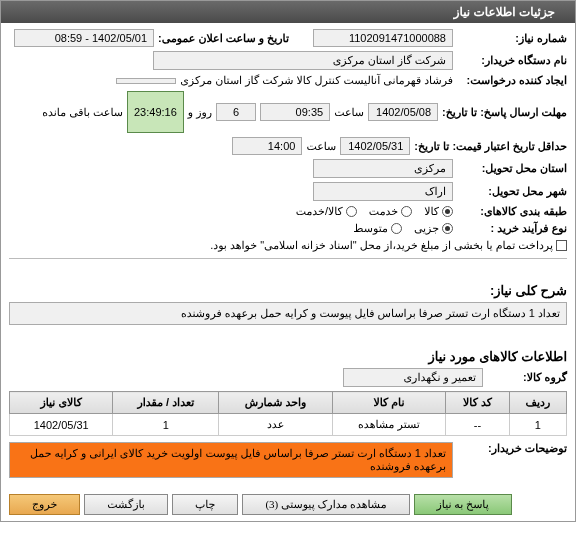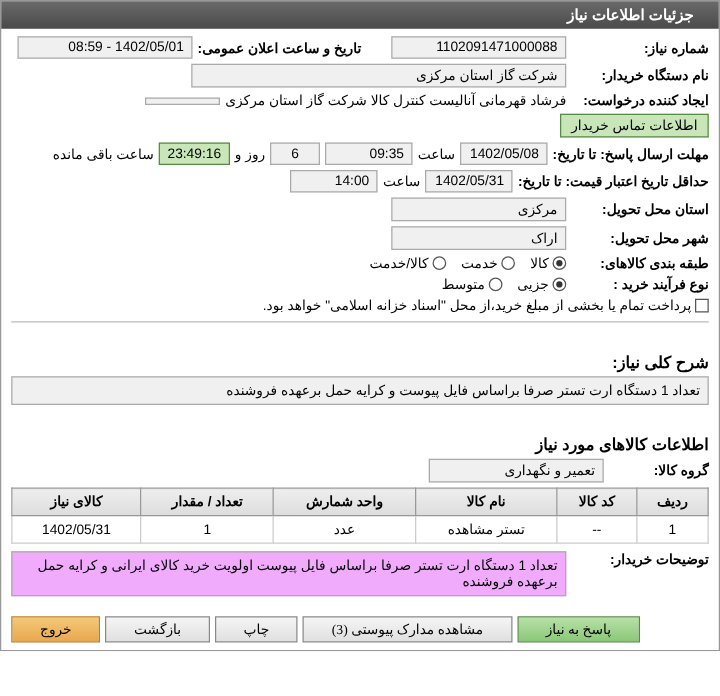--- a/index.html
+++ b/index.html
@@ -14,28 +14,28 @@
 .field-wide { min-width: 300px; }
 .field-med { min-width: 140px; }
 .field-sm { min-width: 70px; }
 .radio-group { display: flex; gap: 12px; align-items: center; }
 .radio-item { display: flex; align-items: center; gap: 3px; }
 .radio-dot { width: 11px; height: 11px; border: 1px solid #555; border-radius: 50%; display: inline-flex; align-items: center; justify-content: center; }
 .radio-dot.checked::after { content: ""; width: 5px; height: 5px; background: #333; border-radius: 50%; }
 .check-item { display: flex; align-items: center; gap: 3px; }
 .checkbox { width: 11px; height: 11px; border: 1px solid #555; display: inline-block; }
 .link-btn { color: #000; background: #c8e6b8; border: 1px solid #5a8a4a; padding: 2px 8px; text-decoration: none; cursor: pointer; font-size: 11px; }
-.status-box { background: #c8e6b8; border: 1px solid #5a8a4a; padding: 2px 6px; font-size: 11px; }
+.status-box { background: #c8e6b8; border: 1px solid #5a8a4a; padding: 14px 6px; font-size: 11px; }
 hr { border: none; border-top: 1px solid #bbb; margin: 6px 0; }
 .section-title { font-weight: bold; font-size: 13px; margin: 24px 0 4px; }
 .full-field { background: #f0f0f0; border: 1px solid #aaa; padding: 4px 6px; width: 100%; font-size: 11px; }
 table { width: 100%; border-collapse: collapse; margin-top: 4px; font-size: 11px; }
 th { background: linear-gradient(#eee,#ddd); border: 1px solid #999; padding: 4px 6px; font-weight: bold; }
 td { border: 1px solid #ccc; padding: 4px 6px; text-align: center; }
-.desc-box { background: #f0abfc; border: 1px solid #aaa; padding: 4px 6px; flex: 1; font-size: 11px; }
+.desc-box { background: #f97316; border: 1px solid #aaa; padding: 4px 6px; flex: 1; font-size: 11px; }
 .footer { display: flex; gap: 4px; justify-content: flex-end; padding: 6px 8px; flex-wrap: wrap; }
 .btn { background: linear-gradient(#f5f5f5,#e0e0e0); border: 1px solid #888; padding: 3px 22px; cursor: pointer; font-size: 11px; font-family: Tahoma; }
 .btn-green { background: linear-gradient(#b8e0a8,#8ac878); border: 1px solid #5a8a4a; }
 .btn-orange { background: linear-gradient(#f5c878,#e8a850); border: 1px solid #b8802a; }
 .container { position: relative; }
 </style>
 </head>
 <body>
 
 <div class="container">
@@ -52,21 +52,20 @@
 
     <div class="row">
       <span class="label">نام دستگاه خریدار:</span>
       <span class="field field-wide">شرکت گاز استان مرکزی</span>
     </div>
 
     <div class="row">
       <span class="label">ایجاد کننده درخواست:</span>
       <span>فرشاد قهرمانی آنالیست کنترل کالا شرکت گاز استان مرکزی</span>
       <span class="field" style="min-width:60px"></span>
-      <span class="link-btn">اطلاعات تماس خریدار</span>
     </div>
 
     <div class="row">
       <span class="label">مهلت ارسال پاسخ: تا تاریخ:</span>
       <span class="field field-sm">1402/05/08</span>
       <span>ساعت</span>
       <span class="field field-sm">09:35</span>
       <span class="field" style="min-width:40px;text-align:center">6</span>
       <span>روز و</span>
       <span class="status-box">23:49:16</span>

